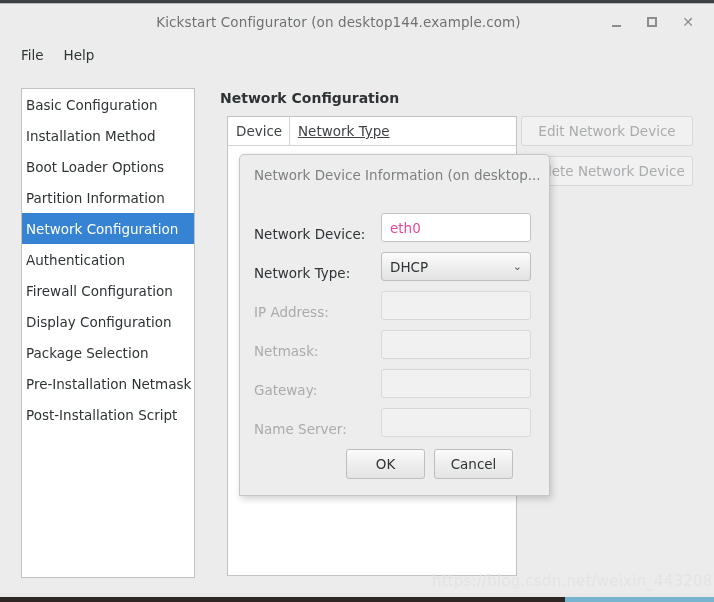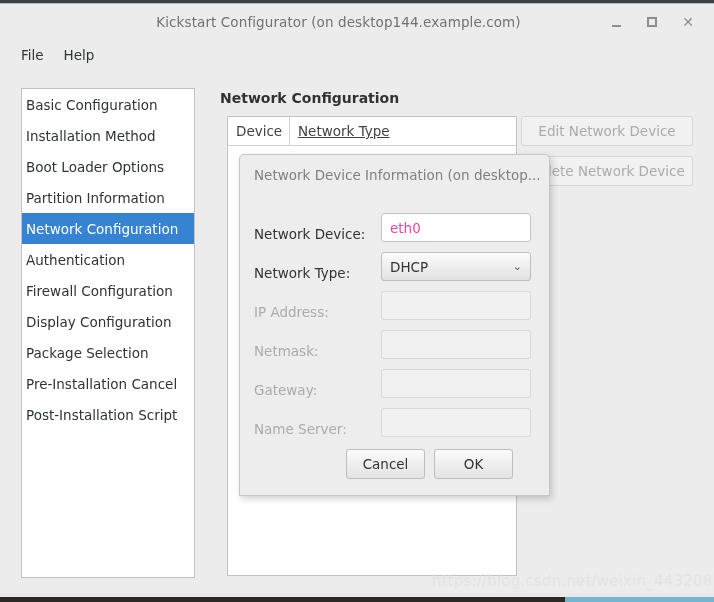--- a/index.html
+++ b/index.html
@@ -296,21 +296,21 @@
   <div class="sidebar">
     <div class="sidebar-item">Basic Configuration</div>
     <div class="sidebar-item">Installation Method</div>
     <div class="sidebar-item">Boot Loader Options</div>
     <div class="sidebar-item">Partition Information</div>
     <div class="sidebar-item selected">Network Configuration</div>
     <div class="sidebar-item">Authentication</div>
     <div class="sidebar-item">Firewall Configuration</div>
     <div class="sidebar-item">Display Configuration</div>
     <div class="sidebar-item">Package Selection</div>
-    <div class="sidebar-item">Pre-Installation Cancel</div>
+    <div class="sidebar-item">Pre-Installation Netmask</div>
     <div class="sidebar-item">Post-Installation Script</div>
   </div>
 
   <div class="panel-title">Network Configuration</div>
 
   <div class="device-table">
     <div class="table-header">
       <div class="th device">Device</div>
       <div class="th nettype">Network Type</div>
     </div>
@@ -355,22 +355,22 @@
         <div class="form-label disabled">Gateway:</div>
         <div class="field disabled"></div>
       </div>
 
       <div class="form-row">
         <div class="form-label disabled">Name Server:</div>
         <div class="field disabled"></div>
       </div>
 
       <div class="dialog-actions">
+        <div class="dlg-btn">OK</div>
         <div class="dlg-btn">Cancel</div>
-        <div class="dlg-btn">OK</div>
       </div>
 
     </div>
   </div>
 
   <div class="desktop-strip-bottom"></div>
   <div class="taskbar-dark"></div>
   <div class="taskbar-accent"></div>
 
 </div>

